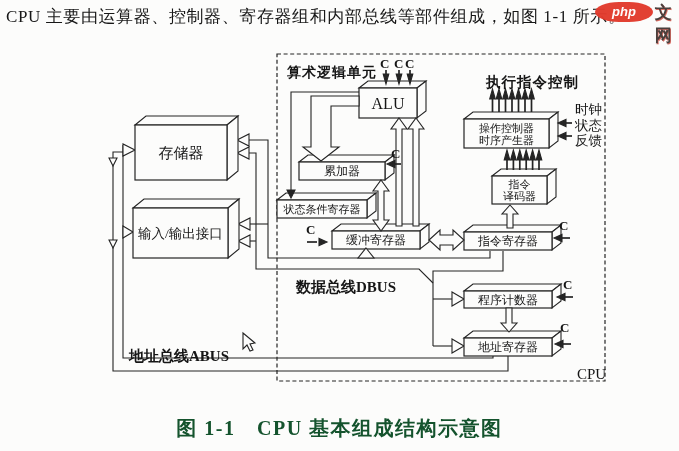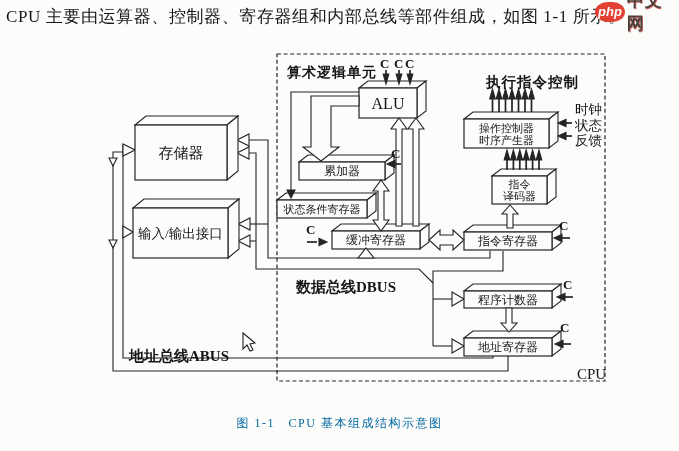--- a/index.html
+++ b/index.html
@@ -2,26 +2,26 @@
 <html><head>
 <meta charset="utf-8">
 <style>
   html,body{margin:0;padding:0;background:#ffffff;}
   .page{position:relative;width:679px;height:451px;background:#fcfcfb;overflow:hidden;
         font-family:"Liberation Serif","DejaVu Serif",serif;color:#1b1b1b;}
   .intro{position:absolute;left:6px;top:5px;width:668px;font-size:17px;letter-spacing:0.6px;
          color:#171717;white-space:nowrap;}
   .logo{position:absolute;left:595px;top:1px;height:22px;display:flex;align-items:center;opacity:0.97;}
   .php-badge{display:inline-block;background:#e23b2d;color:#fff;font-style:italic;font-weight:bold;
-         font-size:13px;line-height:18px;padding:1px 3px;border-radius:50% / 60%;
+         font-size:13px;line-height:18px;padding:1px 17px;border-radius:50% / 60%;
          font-family:"Liberation Sans","DejaVu Sans",sans-serif;}
   .logo-cn{font-weight:bold;font-size:17px;color:#453a37;margin-left:2px;letter-spacing:1px;
          text-shadow:0.6px 0.6px 0 #d8675c;}
-  .caption{position:absolute;left:0;right:0;top:415px;text-align:center;font-size:12px;
-         font-weight:normal;letter-spacing:1.5px;color:#0369a1;}
+  .caption{position:absolute;left:0;right:0;top:415px;text-align:center;font-size:20px;
+         font-weight:bold;letter-spacing:1.5px;color:#14532d;}
   svg text{font-family:"Liberation Serif","DejaVu Serif",serif;fill:#161616;}
 </style>
 </head>
 <body>
 
 <div class="page">
   <div class="intro">CPU 主要由运算器、控制器、寄存器组和内部总线等部件组成，如图 1-1 所示。</div>
   <div class="logo">
     <span class="php-badge">php</span>
     <span class="logo-cn">中文网</span>

